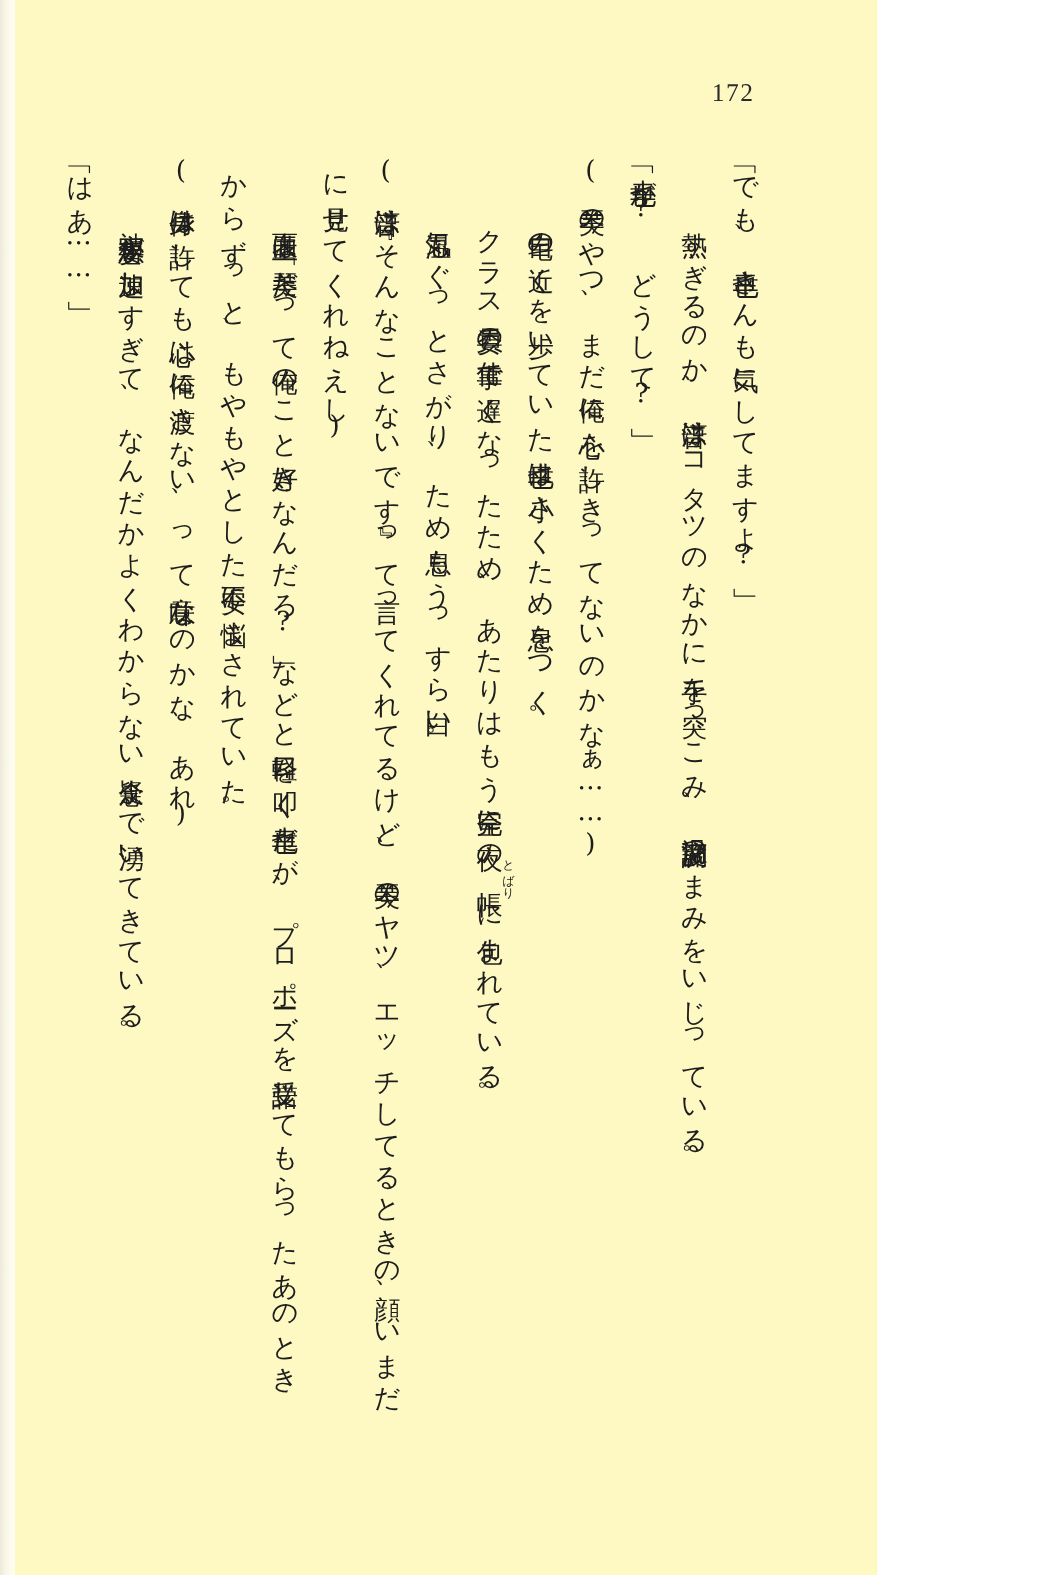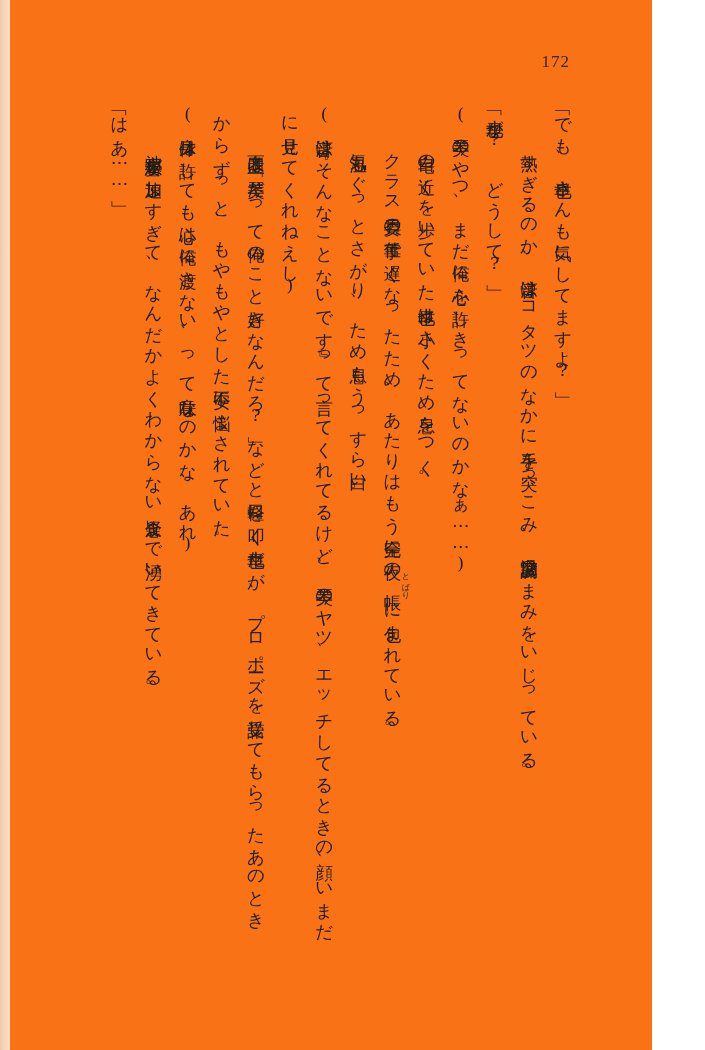--- a/index.html
+++ b/index.html
@@ -5,23 +5,23 @@
   html, body {
     margin: 0;
     padding: 0;
     background: #ffffff;
   }
   body {
     font-family: "Liberation Serif", "DejaVu Serif", serif;
   }
   .page {
     position: relative;
-    width: 652px;
+    width: 585px;
     height: 1050px;
-    background: #f97316;
+    background: #fef9c3;
     overflow: hidden;
   }
   
   .scan-edge {
     position: absolute;
     left: 0;
     top: 0;
     width: 10px;
     height: 1050px;
     background: linear-gradient(90deg, #e6e4e0 0%, #f7f6f4 40%, #ffffff 100%);

